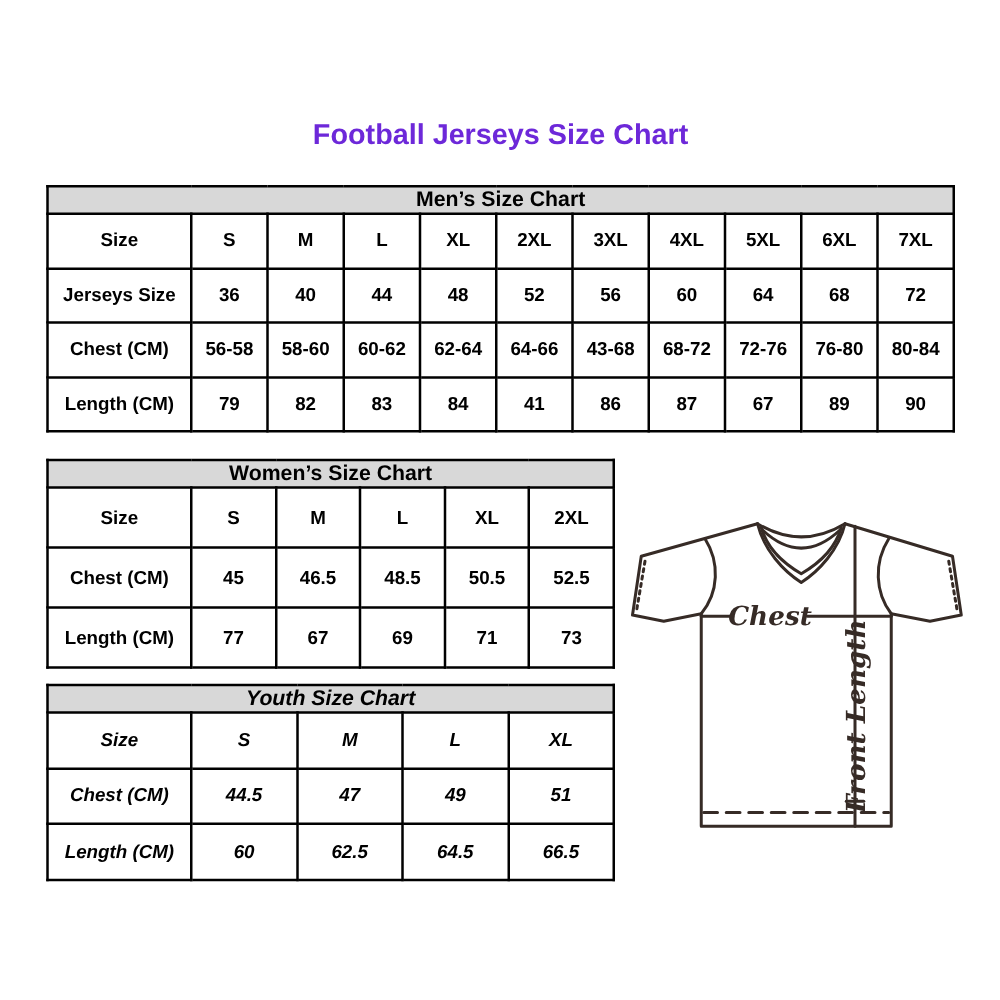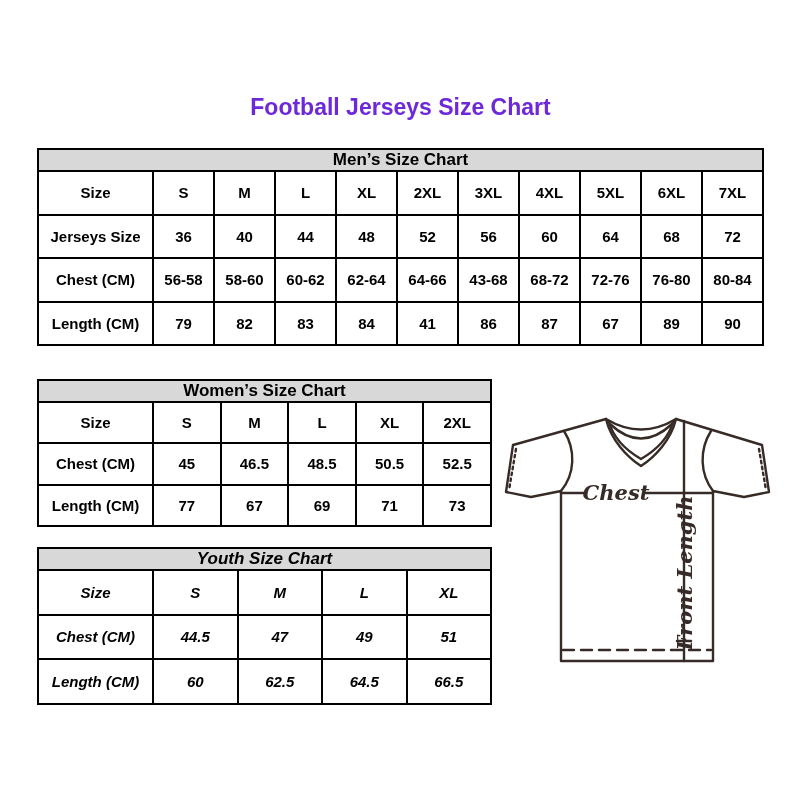--- a/index.html
+++ b/index.html
@@ -6,21 +6,21 @@
   .canvas{
     position:relative;width:800px;height:800px;background:#ffffff;
     font-family:"Liberation Sans",sans-serif;color:#000;overflow:hidden;
   }
   .page-title{
     position:absolute;left:37px;top:94px;width:727px;
     text-align:center;font-size:23px;font-weight:bold;color:#6d28d9;
   }
   .table-wrap{position:absolute;border-radius:13px;}
   #men-wrap{left:37px;top:148px;width:727px;height:198px;}
-  #women-wrap{left:37px;top:367px;width:455px;height:148px;margin-top:12px;}
+  #women-wrap{left:37px;top:367px;width:455px;height:168px;}
   #youth-wrap{left:37px;top:547px;width:455px;height:158px;font-style:italic;}
   table.size-table{
     border-collapse:collapse;table-layout:fixed;
     width:100%;height:100%;
   }
   table.size-table th, table.size-table td{
     border:2px solid #000;text-align:center;vertical-align:middle;
     font-weight:bold;padding:0;color:#000;
   }
   th.thead{background:#d8d8d8;font-size:17px;}

